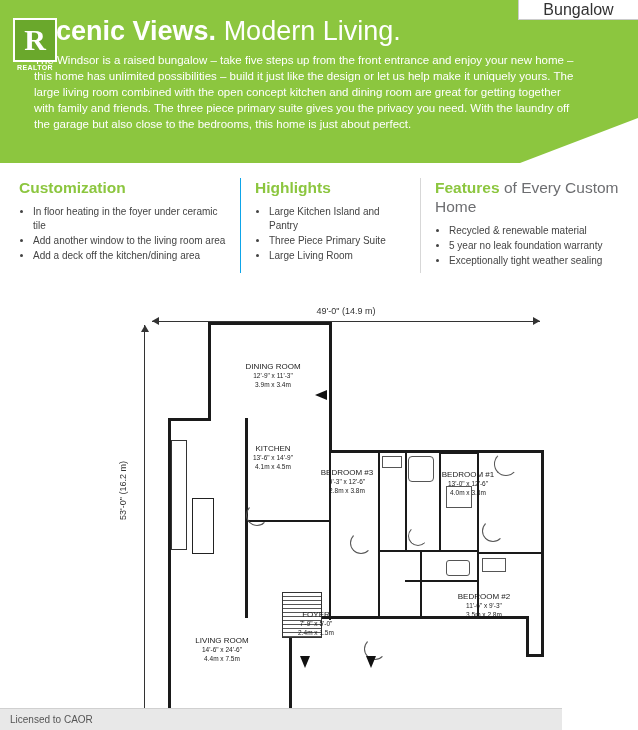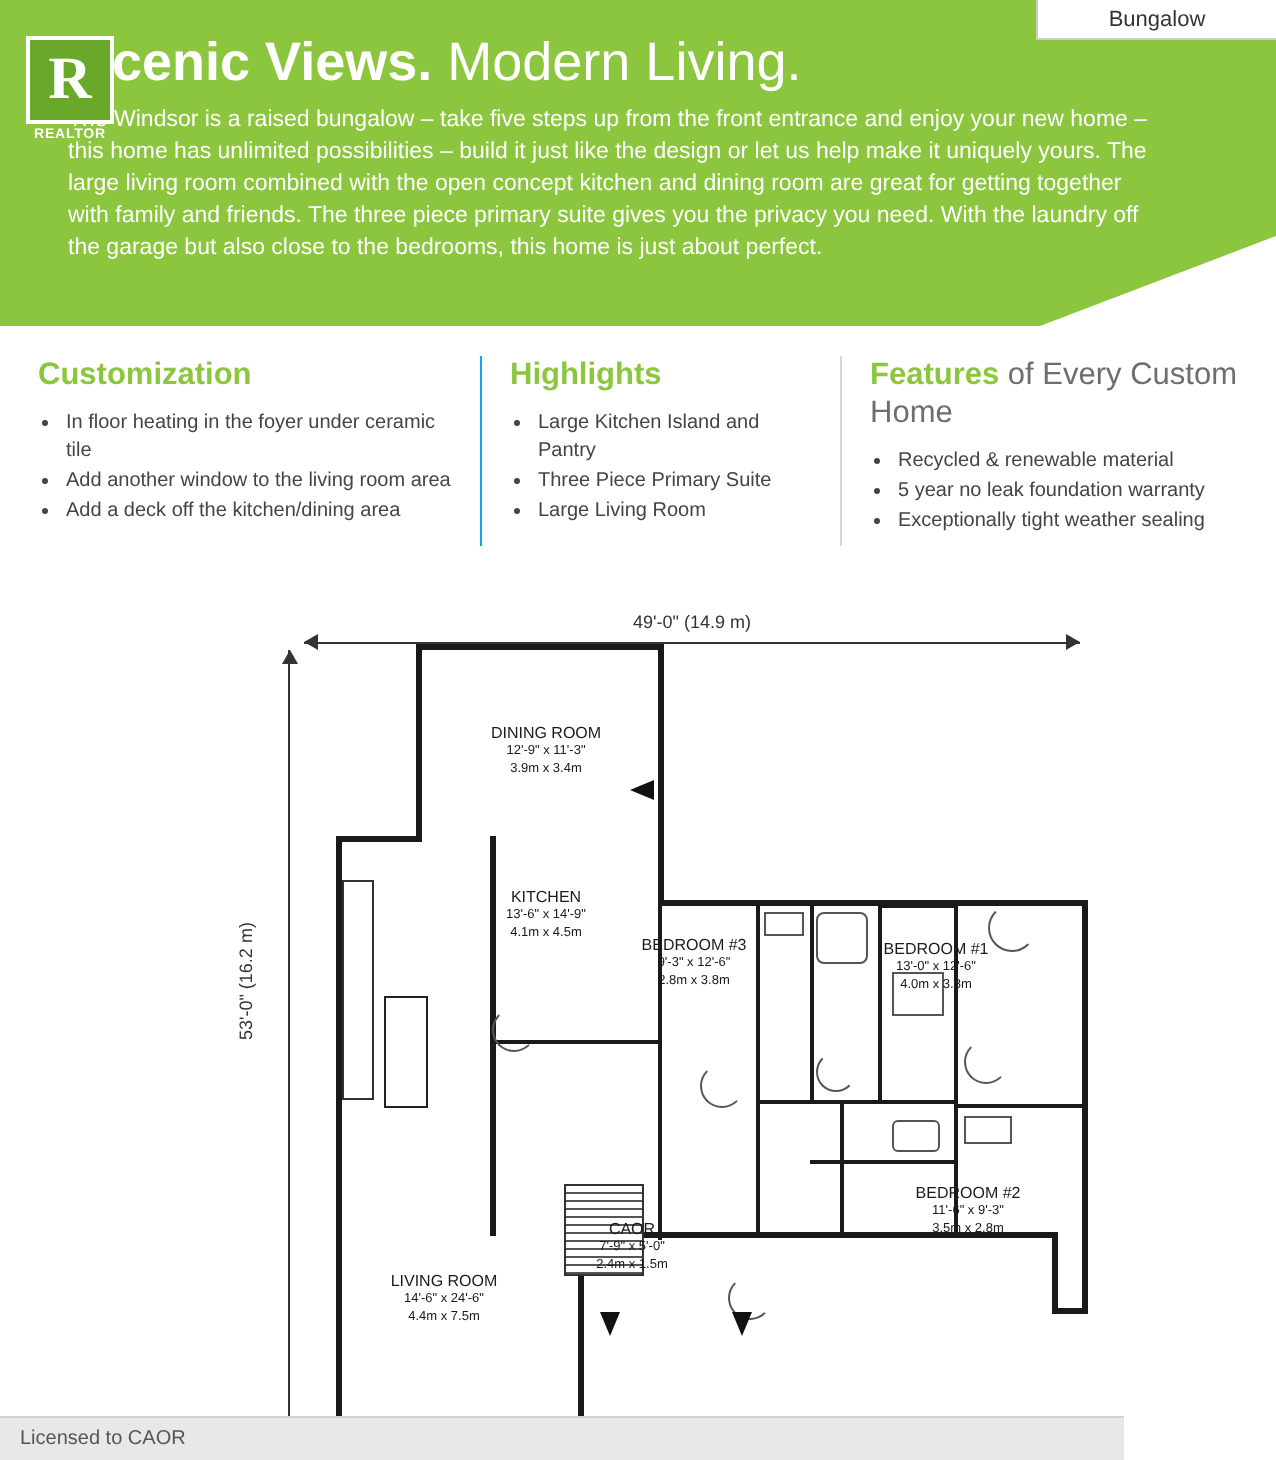--- a/index.html
+++ b/index.html
@@ -28,21 +28,21 @@
     clip-path: polygon(0 0, 638px 0, 638px 118px, 520px 163px, 0 163px);
   }
   .bungalow-tab {
     position: absolute;
     right: 0; top: 0;
     width: 120px; height: 20px;
     background: #ffffff;
     border-left: 1px solid #cccccc;
     border-bottom: 1px solid #cccccc;
     display: flex; align-items: center; justify-content: center;
-    font-size: 11px; color: #333333;
+    font-size: 16px; color: #333333;
     z-index: 6;
   }
   .realtor-logo {
     position: absolute;
     left: 6px; top: 18px;
     width: 58px; height: 62px;
     z-index: 5;
     text-align:center;
   }
   .realtor-box {
@@ -384,21 +384,21 @@
       <div class="sz">4.0m x 3.8m</div>
     </div>
 
     <div class="label" style="left:288px; top:272px; width:92px;">
       <div class="nm">BEDROOM #2</div>
       <div class="sz">11'-6" x 9'-3"</div>
       <div class="sz">3.5m x 2.8m</div>
     </div>
 
     <div class="label" style="left:133px; top:290px; width:66px;">
-      <div class="nm">CAOR</div>
+      <div class="nm">FOYER</div>
       <div class="sz">7'-9" x 5'-0"</div>
       <div class="sz">2.4m x 1.5m</div>
     </div>
 
     <div class="label" style="left:22px; top:316px; width:100px;">
       <div class="nm">LIVING ROOM</div>
       <div class="sz">14'-6" x 24'-6"</div>
       <div class="sz">4.4m x 7.5m</div>
     </div>
 

